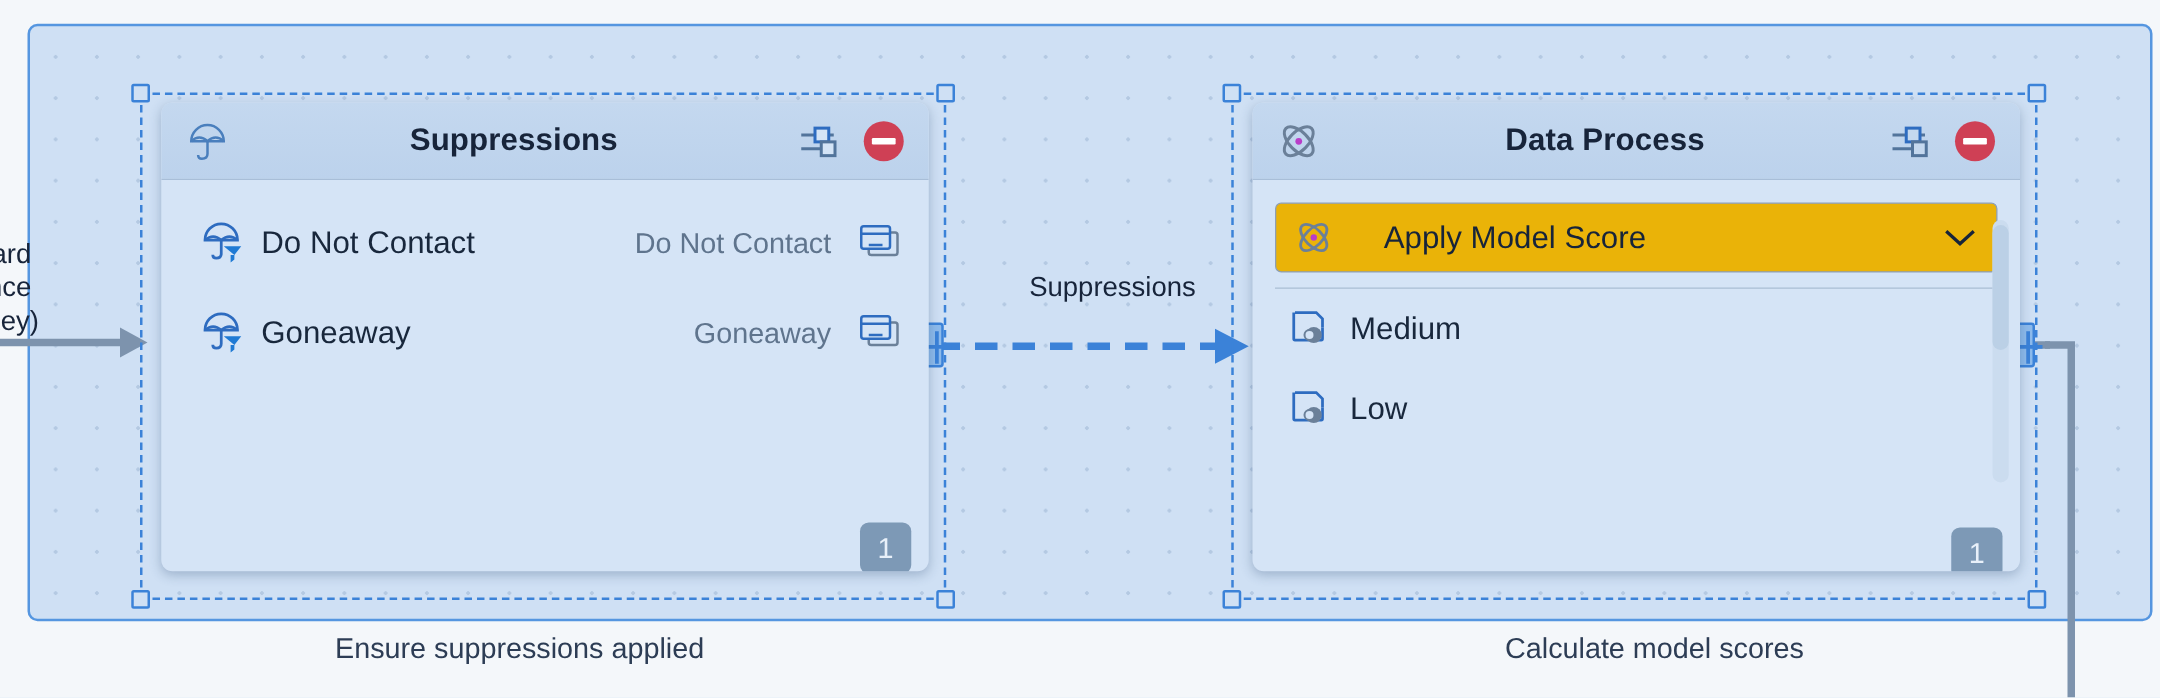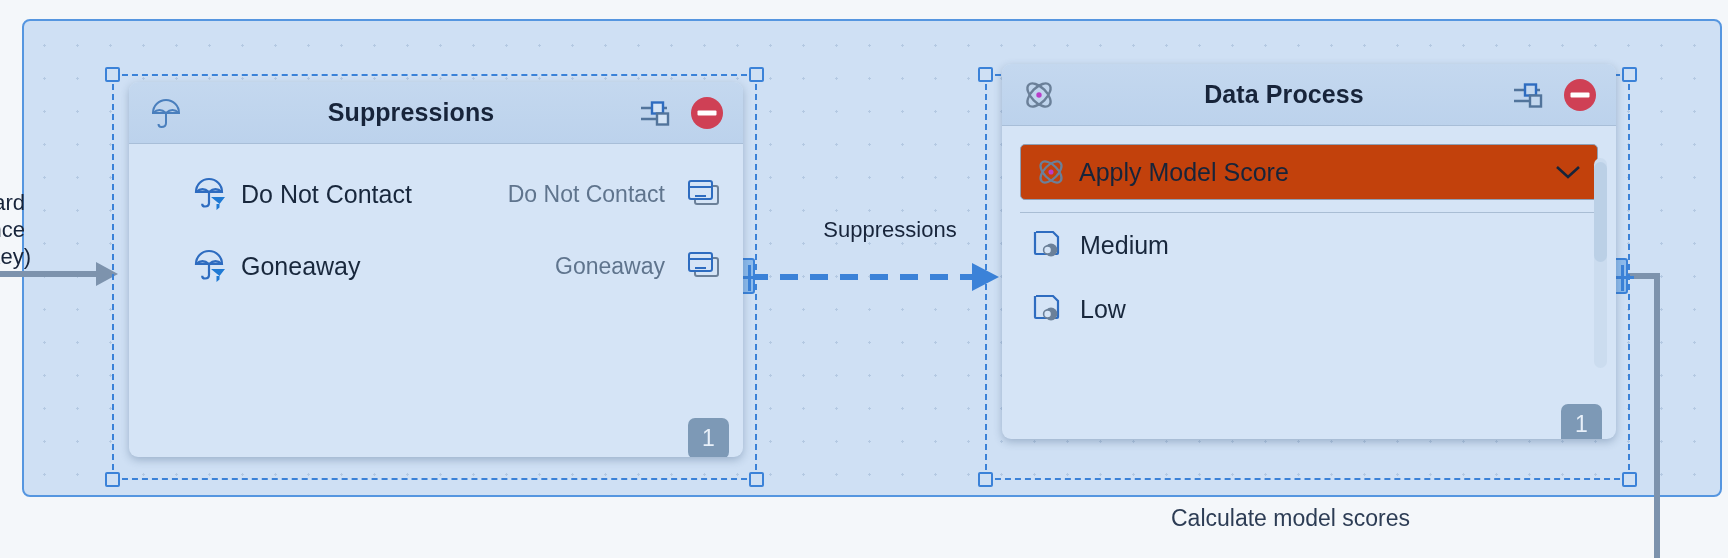--- a/index.html
+++ b/index.html
@@ -107,26 +107,27 @@
     font-size: 23px;
     color: #5f748d;
     white-space: nowrap;
     padding-right: 22px;
   }
 
   
   .dp-select {
     margin: 18px 18px 0 18px;
     height: 56px;
-    background: #c2410c;
+    background: #eab308;
     border: 1px solid #8d9fb5;
     border-radius: 5px;
     display: flex;
     align-items: center;
     padding: 0 14px 0 14px;
+    gap: 28px;
   }
   .dp-select .lbl {
     font-size: 25px;
     color: #17243a;
     margin-left: 12px;
   }
   .dp-select .chev { margin-left: auto; }
   .dp-divider {
     margin: 12px 18px 0 18px;
     height: 1px;
@@ -263,21 +264,21 @@
         </span>
         <span>
           <svg width="36" height="36" viewBox="0 0 36 36">
             <circle cx="18" cy="18" r="16" fill="#cf4055"></circle>
             <rect x="8.5" y="15.4" width="19" height="5.2" rx="1" fill="#ffffff"></rect>
           </svg>
         </span>
       </span>
     </div>
 
-    <div class="card-body" style="height:313px;padding-left:32px;">
+    <div class="card-body" style="height:313px;">
       <div class="sup-row" style="margin-top:14px;">
         <span>
           <svg width="38" height="38" viewBox="0 0 38 38">
             <path d="M5 17 A13 13 0 0 1 31 17 Z" fill="none" stroke="#2e6cc0" stroke-width="2.2"></path>
             <path d="M5 17 q6.5 -5.5 13 0 q6.5 -5.5 13 0" fill="none" stroke="#2e6cc0" stroke-width="2.2"></path>
             <path d="M18 17 L18 28 q0 3.5 -4 3.5 q-2.8 0 -2.8 -2.8" fill="none" stroke="#2e6cc0" stroke-width="2.2"></path>
             <polygon points="20,22 34,22 28.5,29 25.5,29 25.5,35 28.5,32.5 28.5,29" fill="#1f7ad4"></polygon>
           </svg>
         </span>
         <span class="lbl">Do Not Contact</span>
@@ -308,29 +309,30 @@
             <rect x="2" y="2" width="23" height="18" rx="2" fill="#d5e4f6" stroke="#2e6cc0" stroke-width="2"></rect>
             <line x1="2" y1="8" x2="25" y2="8" stroke="#2e6cc0" stroke-width="2"></line>
             <line x1="8" y1="17" x2="19" y2="17" stroke="#2e6cc0" stroke-width="2"></line>
           </svg>
         </span>
       </div>
       <div class="badge">1</div>
     </div>
   </div>
 
+  <div class="group-label" style="left:268px; top:505px;">Ensure suppressions applied</div>
 
   <div class="sel-box" style="left:985px; top:74px; width:645px; height:406px;"></div>
   <div class="handle" style="left:978px; top:67px;"></div>
   <div class="handle" style="left:1622px; top:67px;"></div>
   <div class="handle" style="left:978px; top:472px;"></div>
   <div class="handle" style="left:1622px; top:472px;"></div>
   <div class="handle tall" style="left:1613px; top:258px;"></div>
 
-  <div class="card" style="left:1002px; top:64px; width:614px; height:375px;">
+  <div class="card" style="left:1002px; top:82px; width:614px; height:375px;">
     <div class="card-header">
       <span class="hdr-icon">
         <svg width="34" height="34" viewBox="0 0 34 34">
           <ellipse cx="17" cy="17" rx="14.5" ry="7.5" fill="none" stroke="#6b8099" stroke-width="2.4" transform="rotate(45 17 17)"></ellipse>
           <ellipse cx="17" cy="17" rx="14.5" ry="7.5" fill="none" stroke="#6b8099" stroke-width="2.4" transform="rotate(-45 17 17)"></ellipse>
           <circle cx="17" cy="17" r="2.7" fill="#b93dc8"></circle>
         </svg>
       </span>
       <span class="card-title">Data Process</span>
       <span class="hdr-actions">
@@ -394,15 +396,15 @@
       </div>
 
       <div class="dp-scroll" style="height:210px;">
         <div class="thumb" style="height:100px;"></div>
       </div>
 
       <div class="badge">1</div>
     </div>
   </div>
 
-  <div class="group-label" style="left:1171px; top:505px;">Calculate model scores</div>
+  <div class="group-label" style="left:1204px; top:505px;">Calculate model scores</div>
 
 </div>
 
 </body></html>

